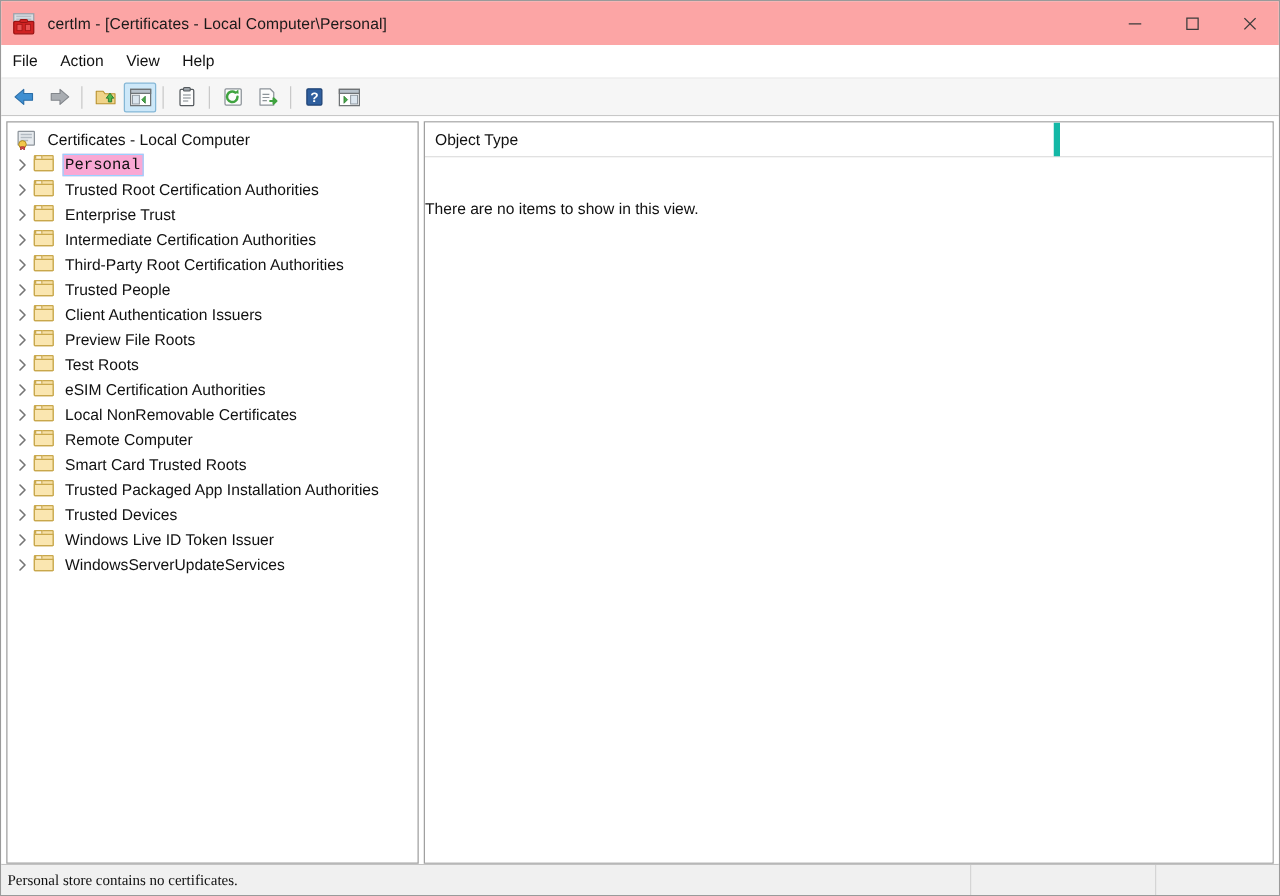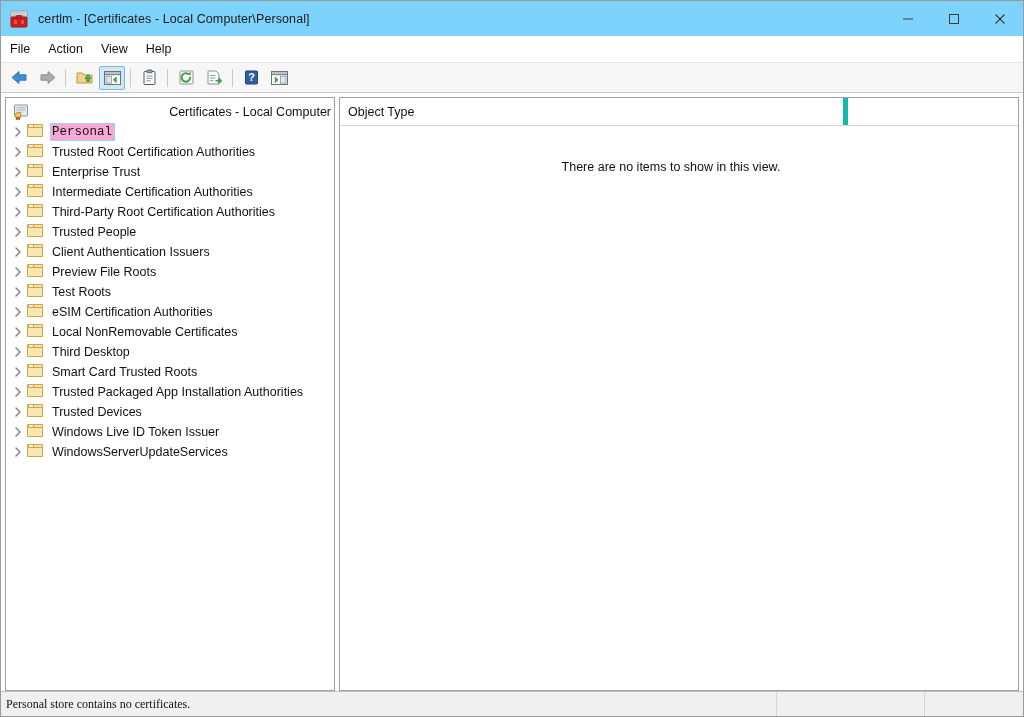--- a/index.html
+++ b/index.html
@@ -25,21 +25,21 @@
     border: 1px solid #9a9a9a;
     background: #ffffff;
     display: flex;
     flex-direction: column;
   }
 
   
   .titlebar {
     height: 35px;
     min-height: 35px;
-    background: #7dd3fc;
+    background: #fca5a5;
     display: flex;
     align-items: center;
     position: relative;
   }
   .title-icon {
     width: 22px;
     height: 22px;
     margin-left: 7px;
     margin-right: 8px;
     position: relative;
@@ -159,21 +159,21 @@
   .tree {
     padding: 4px 0 0 0;
   }
   .tree-row {
     height: 20px;
     display: flex;
     align-items: center;
     padding-left: 4px;
     white-space: nowrap;
   }
-  .tree-root { padding-left: 6px; justify-content: space-between; }
+  .tree-root { padding-left: 6px; }
   .chevron {
     width: 16px;
     height: 16px;
     flex: 0 0 16px;
     display: flex;
     align-items: center;
     justify-content: center;
   }
   .node-icon {
     width: 18px;
@@ -261,21 +261,21 @@
   .list-body {
     flex: 1 1 auto;
     position: relative;
     background: #ffffff;
   }
   .empty-msg {
     position: absolute;
     top: 34px;
     left: 0;
     right: 16px;
-    text-align: center;
+    text-align: left;
     font-size: 12.5px;
     color: #111111;
   }
 
   
   .statusbar {
     height: 24px;
     min-height: 24px;
     background: #f0f0f0;
     border-top: 1px solid #c2c2c2;
@@ -590,21 +590,21 @@
 
         <div class="tree-row">
           <span class="chevron">
             <svg width="8" height="10" viewBox="0 0 8 10" aria-hidden="true">
                 <path d="M2 1 L6 5 L2 9" fill="none" stroke="#767676" stroke-width="1.3" stroke-linecap="round" stroke-linejoin="round"></path>
               </svg>
           </span>
           <span class="node-icon">
             <span class="folder"><span class="back"></span><span class="tab"></span><span class="front"></span></span>
           </span>
-          <span class="tree-label">Third Desktop</span>
+          <span class="tree-label">Remote Computer</span>
         </div>
 
         <div class="tree-row">
           <span class="chevron">
             <svg width="8" height="10" viewBox="0 0 8 10" aria-hidden="true">
                 <path d="M2 1 L6 5 L2 9" fill="none" stroke="#767676" stroke-width="1.3" stroke-linecap="round" stroke-linejoin="round"></path>
               </svg>
           </span>
           <span class="node-icon">
             <span class="folder"><span class="back"></span><span class="tab"></span><span class="front"></span></span>

